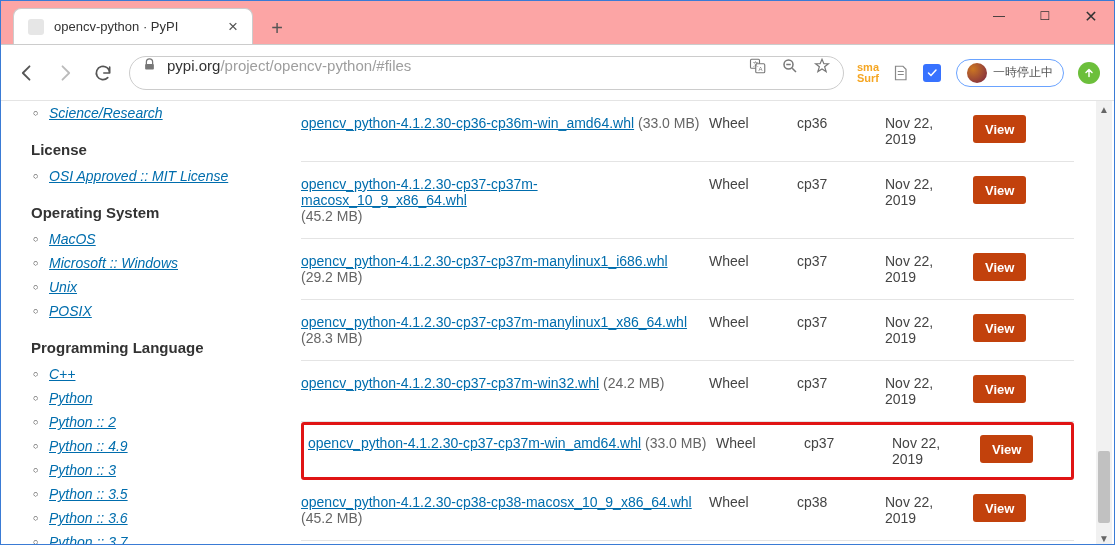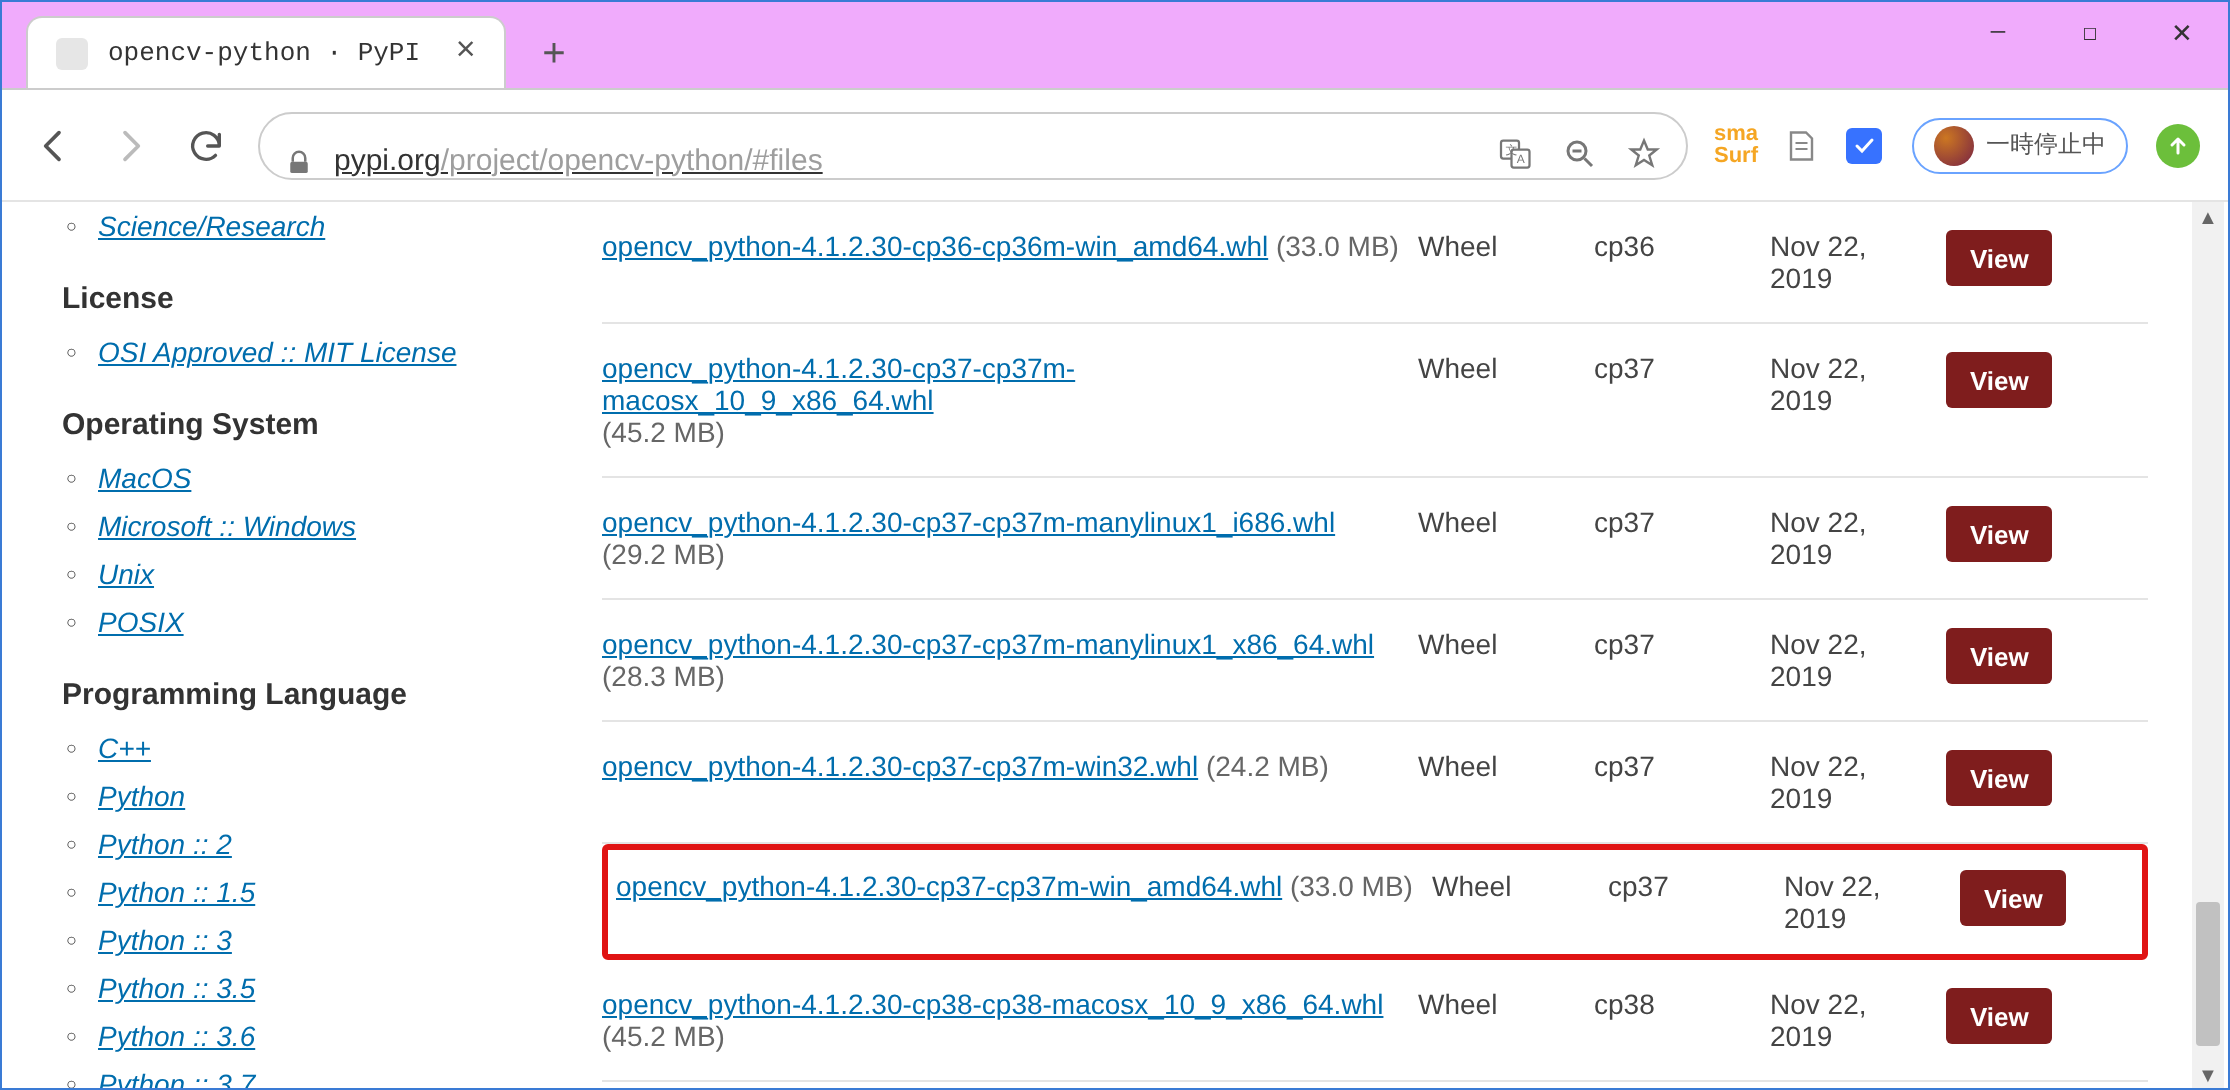--- a/index.html
+++ b/index.html
@@ -1,32 +1,32 @@
 <!DOCTYPE html>
 <html><head>
 <meta charset="utf-8">
 <style>
   * { box-sizing: border-box; margin: 0; padding: 0; }
   body { font-family: "Segoe UI", Arial, sans-serif; font-size: 14px; color: #333; background: #fff; width:1115px; height:545px; overflow:hidden; border:1px solid #3a7bd5; position:relative;}
   
-  .titlebar { height: 44px; background:#f0abfc; display:flex; align-items:flex-start; justify-content:space-between; border-bottom:1px solid #ccc; position:relative;font-family:Liberation Mono, monospace;}
+  .titlebar { height: 44px; background:#fca5a5; display:flex; align-items:flex-start; justify-content:space-between; border-bottom:1px solid #ccc; position:relative;}
   .tabs-area { display:flex; align-items:flex-end; height:100%; padding-left:12px;}
   .tab { background:#fff; border:1px solid #ccc; border-bottom:none; border-radius:8px 8px 0 0; height:36px; display:flex; align-items:center; padding:0 14px; gap:10px; margin-top:8px; min-width:240px; position:relative;}
   .tab .favicon { width:16px; height:16px; background:#e6e6e6; border-radius:3px;}
   .tab .tab-title { flex:1; white-space:nowrap; overflow:hidden; text-overflow:ellipsis; font-size:13px; color:#333;}
   .tab .close-x { font-size:17px; color:#555; line-height:1; cursor:pointer;}
   .newtab { width:32px;height:32px;display:flex;align-items:center;justify-content:center; font-size:20px;color:#555;margin-left:8px;margin-top:8px;cursor:pointer;}
   .win-controls { display:flex; gap:0; align-items:flex-start;}
   .wc-btn { width:46px;height:30px;display:flex;align-items:center;justify-content:center;font-size:12px;cursor:pointer;color:#333;}
   .wc-btn.close { font-size:16px;}
   
   .addr-row { height:56px; display:flex; align-items:center; padding:0 14px; gap:14px; border-bottom:1px solid #e4e4e4;}
   .nav-btn { width:24px;height:24px;display:flex;align-items:center;justify-content:center;color:#555;font-size:18px;cursor:pointer;}
   .nav-btn.disabled { color:#bbb;}
-  .addr-bar { flex:1; height:34px; border:1px solid #ccc; border-radius:17px; display:flex; align-items:flex-end; padding:0 12px; gap:10px; position:relative;text-decoration:underline;}
+  .addr-bar { flex:1; height:34px; border:1px solid #ccc; border-radius:17px; display:flex; align-items:flex-start; padding:0 12px; gap:10px; position:relative;}
   .lock-icon svg { display:block;}
   .url-text { font-size:15px; color:#9e9e9e; flex:1; white-space: nowrap;}
   .url-text .host { color:#333;}
   .addr-icons { display:flex; gap:14px; align-items:center; position:absolute; right:12px;}
   .ext-icons { display:flex; gap:12px; align-items:center;}
   .ext-icons .sq { width:20px;height:20px;display:flex;align-items:center;justify-content:center;}
   .paused { height:28px; border:1px solid #6aa3ff; border-radius:14px; display:flex; align-items:center; padding:0 10px; gap:6px; font-size:12px; color:#555;}
   .avatar { width:20px;height:20px;border-radius:50%; background: radial-gradient(circle at 30% 30%, #c72, #724);}
   .greenball { width:22px;height:22px;border-radius:50%;background:#6cbf3b;display:flex;align-items:center;justify-content:center;color:#fff;font-size:12px;}
   
@@ -42,21 +42,21 @@
   .sidebar li { position:relative; display:flex; align-items:center; line-height:24px;}
   .sidebar li::before { content:"○"; font-size:9px; color:#333; position:absolute; left:-16px;}
   .main { flex:1; padding-right:40px; overflow:hidden;}
   .file-row { display:flex; align-items:flex-start; padding:14px 0; border-bottom:1px solid #e4e4e4; gap:8px;}
   .file-col1 { width:400px;}
   .file-col1 a { color:#006dad; text-decoration:underline;}
   .file-col1 .size { color:#666; }
   .col-type { width:80px; color:#444;}
   .col-py { width:80px; color:#444;}
   .col-date { width:80px; color:#444;}
-  .view-btn { background:#7f1d1d; color:#fff; border:none; border-radius:3px; padding:6px 12px; font-size:13px; font-weight:600; cursor:pointer; height:28px;}
+  .view-btn { background:#c2410c; color:#fff; border:none; border-radius:3px; padding:6px 12px; font-size:13px; font-weight:600; cursor:pointer; height:28px;}
   .hl { border:3px solid #e01414; border-radius:3px; padding:10px 4px !important;}
   .orange-ext { color:#f5a623; font-weight:700; font-size:11px; line-height:1; text-align:left;}
   .blue-ext { width:18px;height:18px;background:#3772ff;border-radius:3px;display:flex;align-items:center;justify-content:center;}
 </style>
 </head>
 <body>
 
 <div class="titlebar">
   <div class="tabs-area">
     <div class="tab">
@@ -182,21 +182,21 @@
         <li>
           <a href="#">C++</a>
         </li>
         <li>
           <a href="#">Python</a>
         </li>
         <li>
           <a href="#">Python :: 2</a>
         </li>
         <li>
-          <a href="#">Python :: 1.5</a>
+          <a href="#">Python :: 4.9</a>
         </li>
         <li>
           <a href="#">Python :: 3</a>
         </li>
         <li>
           <a href="#">Python :: 3.5</a>
         </li>
         <li>
           <a href="#">Python :: 3.6</a>
         </li>

